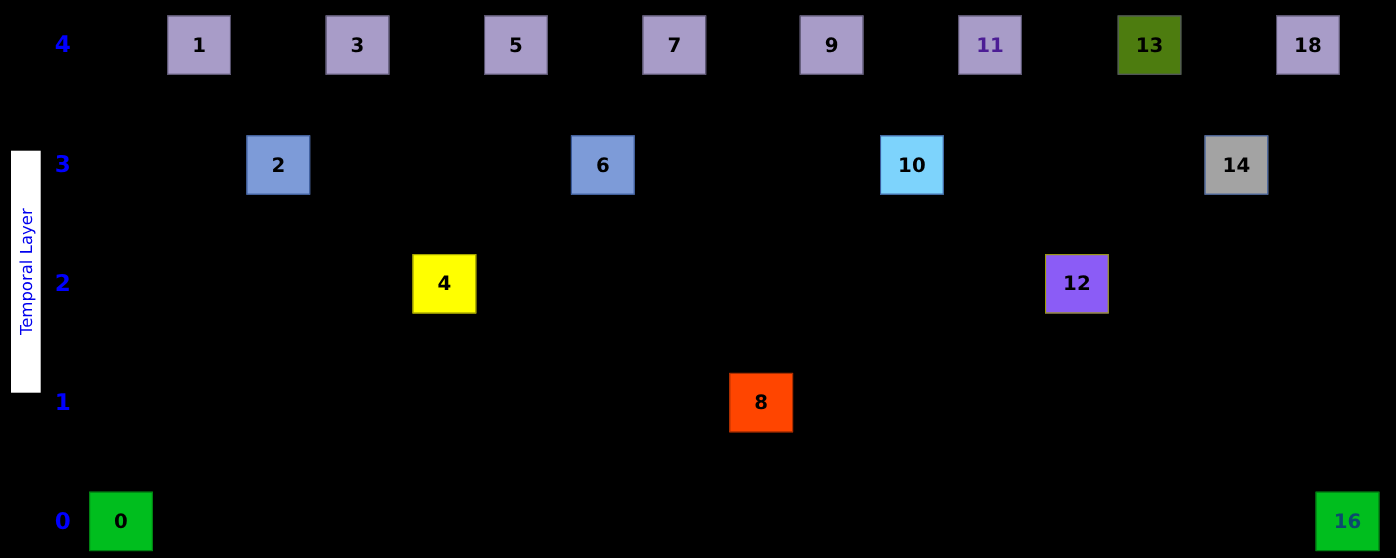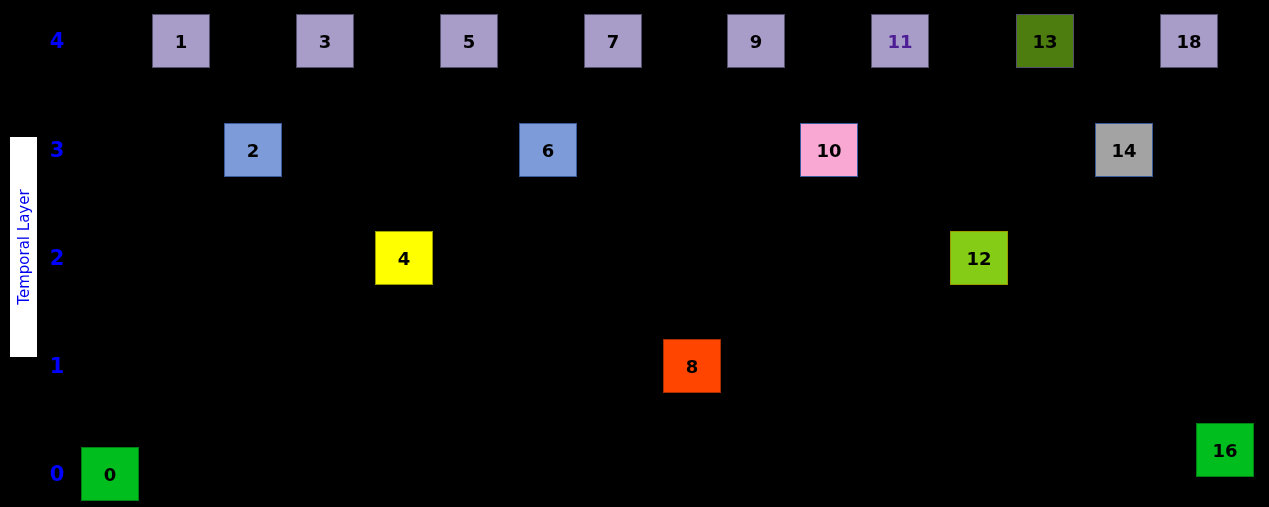--- a/index.html
+++ b/index.html
@@ -63,35 +63,35 @@
       </div>
       <div class="frame-box" style="left: 584px; top: 14px; background: rgb(168, 156, 200); border-color: rgb(85, 80, 107); color: rgb(0, 0, 0);">
         <span>7</span>
       </div>
       <div class="frame-box" style="left: 663px; top: 339px; background: rgb(255, 69, 0); border-color: rgb(169, 46, 0); color: rgb(0, 0, 0);">
         <span>8</span>
       </div>
       <div class="frame-box" style="left: 727px; top: 14px; background: rgb(168, 156, 200); border-color: rgb(85, 80, 107); color: rgb(0, 0, 0);">
         <span>9</span>
       </div>
-      <div class="frame-box" style="left: 800px; top: 123px; background: #f9a8d4; border-color: rgb(58, 90, 155); color: rgb(0, 0, 0);">
+      <div class="frame-box" style="left: 800px; top: 123px; background: #7dd3fc; border-color: rgb(58, 90, 155); color: rgb(0, 0, 0);">
         <span>10</span>
       </div>
       <div class="frame-box" style="left: 871px; top: 14px; background: rgb(168, 156, 200); border-color: rgb(85, 80, 107); color: #4c1d95;">
         <span>11</span>
       </div>
-      <div class="frame-box" style="left: 950px; top: 231px; background: #84cc16; border-color: rgb(156, 156, 0); color: rgb(0, 0, 0);">
+      <div class="frame-box" style="left: 950px; top: 231px; background: #8b5cf6; border-color: rgb(156, 156, 0); color: rgb(0, 0, 0);">
         <span>12</span>
       </div>
       <div class="frame-box" style="left: 1016px; top: 14px; background: #4d7c0f; border-color: rgb(85, 80, 107); color: rgb(0, 0, 0);">
         <span>13</span>
       </div>
       <div class="frame-box" style="left: 1095px; top: 123px; background: #a3a3a3; border-color: rgb(58, 90, 155); color: rgb(0, 0, 0);">
         <span>14</span>
       </div>
       <div class="frame-box" style="left: 1160px; top: 14px; background: rgb(168, 156, 200); border-color: rgb(85, 80, 107); color: rgb(0, 0, 0);">
         <span>18</span>
       </div>
-      <div class="frame-box" style="left: 1196px; top: 423px; background: rgb(0, 190, 30); border-color: rgb(0, 127, 18); color: #000000;">
+      <div class="frame-box" style="left: 1196px; top: 447px; background: rgb(0, 190, 30); border-color: rgb(0, 127, 18); color: #0c4a6e;">
         <span>16</span>
       </div>
     </div>
 </div>
 
 </body></html>

